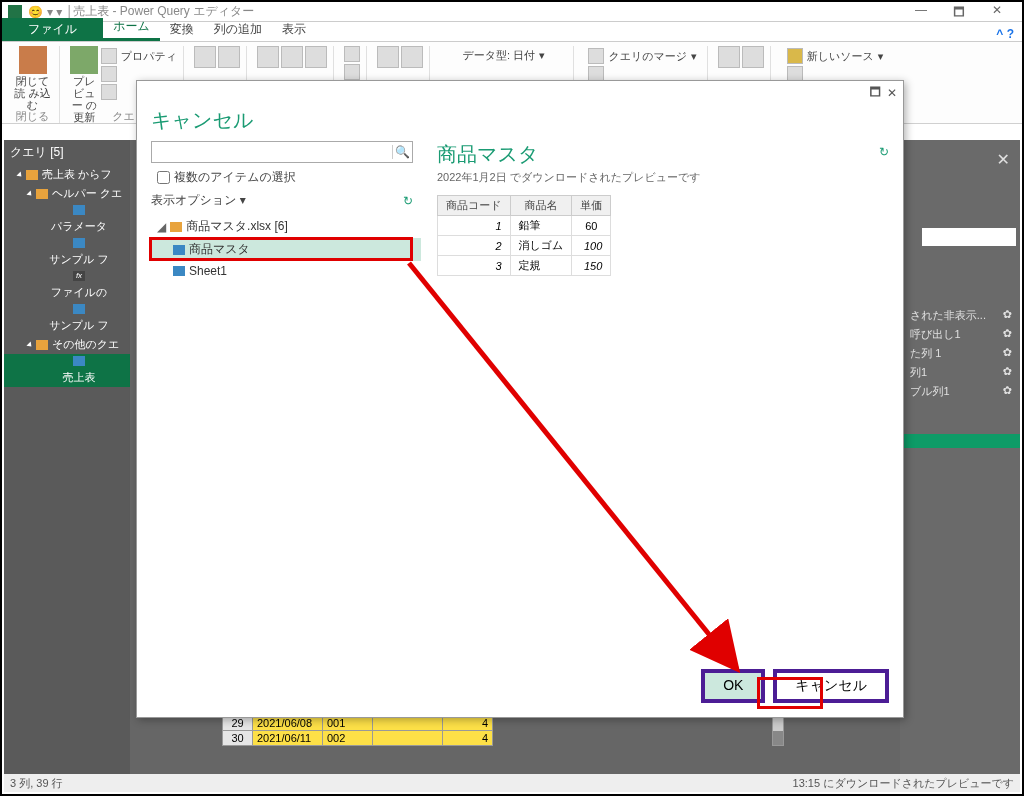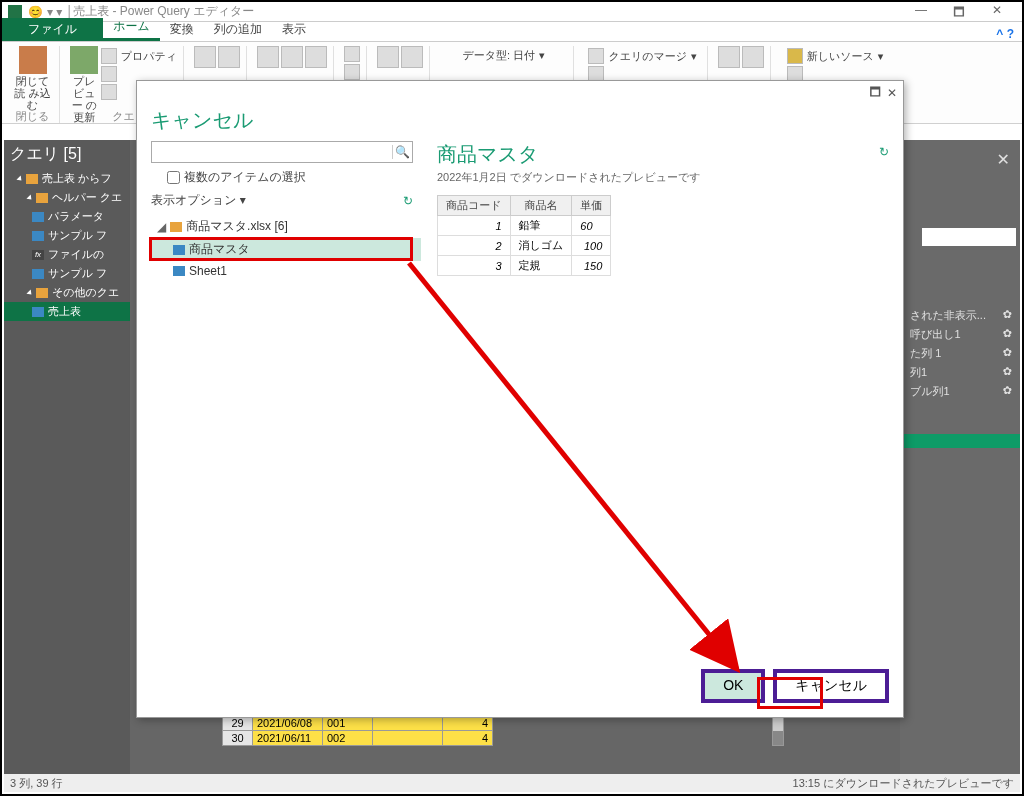--- a/index.html
+++ b/index.html
@@ -27,25 +27,25 @@
   .bigbtn .t{font-size:11px;color:#444;text-align:center;line-height:1.1;}
   .smallbtn{display:flex;align-items:center;gap:4px;font-size:11px;color:#444;white-space:nowrap;}
   .vstack{display:flex;flex-direction:column;gap:2px;}
   .hstack{display:flex;gap:2px;}
   .ic-placeholder{width:22px;height:22px;background:#ddd;border:1px solid #bbb;}
   .ic-sm{width:16px;height:16px;background:#ddd;border:1px solid #bbb;}
   
   .main{background:#666;position:absolute;top:138px;left:2px;right:2px;bottom:20px;}
   
   .qpane{position:absolute;top:0;left:0;width:126px;bottom:0;background:#5a5a5a;color:#fff;}
-  .qpane .title{padding:4px 6px;font-size:16px;}
+  .qpane .title{padding:4px 6px;font-size:12px;}
   .tree{font-size:11px;}
   .tree .node{padding:2px 4px 2px 14px;display:flex;align-items:center;gap:4px;}
   .tree .node.lvl1{padding-left:24px;}
-  .tree .node.lvl2{padding-left:28px;}
+  .tree .node.lvl2{padding-left:28px;flex-direction:column;}
   .tree .node.sel{background:#0e7346;}
   .caret{display:inline-block;width:0;height:0;border-left:4px solid #fff;border-top:3px solid transparent;border-bottom:3px solid transparent;transform:rotate(45deg);}
   .folder-ic{width:12px;height:10px;background:#e8a33d;}
   .table-ic{width:12px;height:10px;background:#3b88c3;}
   .fx-ic{width:12px;height:10px;background:#444;color:#fff;font-size:8px;text-align:center;font-style:italic;}
   
   .bg-grid{position:absolute;left:218px;top:560px;}
   .bg-grid table{border-collapse:collapse;font-size:11px;}
   .bg-grid td{border:1px solid #999;padding:1px 4px;background:#fde047;}
   .bg-grid td.rownum{background:#e6e6e6;text-align:center;width:30px;}
@@ -61,21 +61,21 @@
   .status{position:absolute;left:2px;right:2px;bottom:2px;height:18px;background:#eee;color:#555;font-size:11px;display:flex;align-items:center;padding:0 6px;}
   .status .spacer{flex:1;}
   
   .modal{position:absolute;left:134px;top:78px;width:768px;height:638px;background:#fff;border:1px solid #999;box-shadow:2px 2px 8px rgba(0,0,0,.3);}
   .modal .mtitlebar{height:24px;display:flex;align-items:center;justify-content:flex-end;padding-right:6px;gap:6px;color:#555;}
   .modal .mtitle{color:#1a9b73;font-size:20px;padding:2px 14px 10px;}
   .modal .left{position:absolute;top:60px;left:14px;width:270px;}
   .modal .search{width:262px;height:22px;border:1px solid #aaa;display:flex;align-items:center;}
   .modal .search input{flex:1;border:none;outline:none;padding:0 4px;}
   .modal .search .sic{width:20px;text-align:center;color:#888;border-left:1px solid #ccc;}
-  .modal .cbrow{display:flex;align-items:center;gap:4px;margin:6px 16px;font-size:12px;color:#444;}
+  .modal .cbrow{display:flex;align-items:center;gap:4px;margin:6px 6px;font-size:12px;color:#444;}
   .modal .optrow{display:flex;align-items:center;justify-content:space-between;font-size:12px;color:#444;margin:4px 0 6px;width:262px;}
   .modal .ntree{font-size:12px;color:#333;}
   .modal .nnode{padding:3px 6px;display:flex;align-items:center;gap:4px;}
   .modal .nnode.lvl1{padding-left:22px;}
   .modal .nnode.sel{background:#cce8dd;}
   .modal .redbox{border:3px solid #e00000;position:absolute;}
   .modal .right{position:absolute;top:60px;left:300px;right:14px;}
   .modal .ptitle{color:#1a9b73;font-size:20px;}
   .modal .psub{font-size:11px;color:#666;margin:2px 0 10px;}
   .modal .refresh{position:absolute;right:0;top:4px;color:#1a9b73;}
@@ -360,21 +360,21 @@
       <table class="prev">
         <tbody>
             <tr>
           <th>商品コード</th>
           <th>商品名</th>
           <th>単価</th>
         </tr>
         <tr>
               <td style="text-align:right;font-style:italic;">1</td>
               <td>鉛筆</td>
-              <td style="text-align:left;font-style:italic;">60</td>
+              <td style="text-align:center;">60</td>
             </tr>
         <tr>
               <td style="text-align:right;font-style:italic;">2</td>
               <td>消しゴム</td>
               <td style="text-align:right;font-style:italic;">100</td>
             </tr>
         <tr>
               <td style="text-align:right;font-style:italic;">3</td>
               <td>定規</td>
               <td style="text-align:right;font-style:italic;">150</td>

